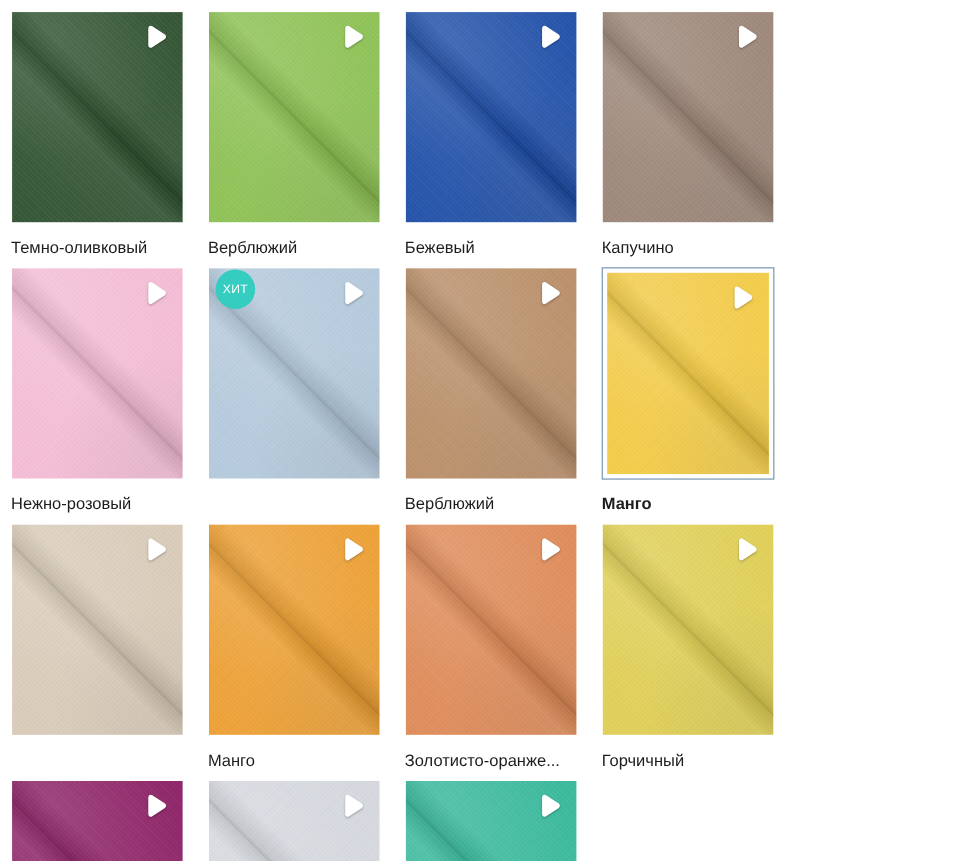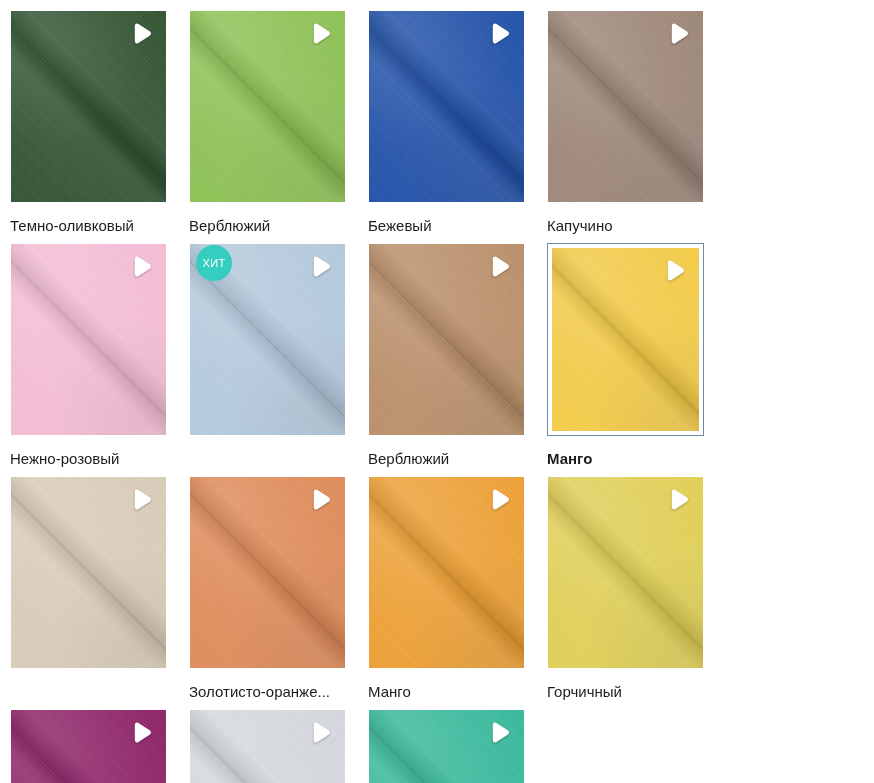--- a/index.html
+++ b/index.html
@@ -285,52 +285,52 @@
       <span class="play-btn">
         <svg viewBox="0 0 26 26" aria-hidden="true">
           <path d="M6.6 3.9c0-1.5 1.1-2.1 2.4-1.3l11.2 7.3c1.3 0.85 1.3 2.25 0 3.1L9 20.3c-1.3 0.85-2.4 0.25-2.4-1.25z" fill="#ffffff" stroke="#ffffff" stroke-width="1.6" stroke-linejoin="round"></path>
         </svg>
       </span>
 
     </div>
   </div>
     <div class="swatch-card">
     <div class="tile-frame">
+      <div class="tile" style="background-color: rgb(237, 159, 50);">
+        <div class="sheen"></div>
+        <div class="fold"></div>
+        <div class="weave"></div>
+      </div>
+      <span class="play-btn">
+        <svg viewBox="0 0 26 26" aria-hidden="true">
+          <path d="M6.6 3.9c0-1.5 1.1-2.1 2.4-1.3l11.2 7.3c1.3 0.85 1.3 2.25 0 3.1L9 20.3c-1.3 0.85-2.4 0.25-2.4-1.25z" fill="#ffffff" stroke="#ffffff" stroke-width="1.6" stroke-linejoin="round"></path>
+        </svg>
+      </span>
+
+    </div>
+    <div class="swatch-label">Манго</div>
+  </div>
+    <div class="swatch-card">
+    <div class="tile-frame">
       <div class="tile" style="background-color: rgb(223, 138, 87);">
         <div class="sheen"></div>
         <div class="fold"></div>
         <div class="weave"></div>
       </div>
       <span class="play-btn">
         <svg viewBox="0 0 26 26" aria-hidden="true">
           <path d="M6.6 3.9c0-1.5 1.1-2.1 2.4-1.3l11.2 7.3c1.3 0.85 1.3 2.25 0 3.1L9 20.3c-1.3 0.85-2.4 0.25-2.4-1.25z" fill="#ffffff" stroke="#ffffff" stroke-width="1.6" stroke-linejoin="round"></path>
         </svg>
       </span>
 
     </div>
     <div class="swatch-label">Золотисто-оранже...</div>
   </div>
     <div class="swatch-card">
     <div class="tile-frame">
-      <div class="tile" style="background-color: rgb(237, 159, 50);">
-        <div class="sheen"></div>
-        <div class="fold"></div>
-        <div class="weave"></div>
-      </div>
-      <span class="play-btn">
-        <svg viewBox="0 0 26 26" aria-hidden="true">
-          <path d="M6.6 3.9c0-1.5 1.1-2.1 2.4-1.3l11.2 7.3c1.3 0.85 1.3 2.25 0 3.1L9 20.3c-1.3 0.85-2.4 0.25-2.4-1.25z" fill="#ffffff" stroke="#ffffff" stroke-width="1.6" stroke-linejoin="round"></path>
-        </svg>
-      </span>
-
-    </div>
-    <div class="swatch-label">Манго</div>
-  </div>
-    <div class="swatch-card">
-    <div class="tile-frame">
       <div class="tile" style="background-color: rgb(224, 207, 84);">
         <div class="sheen"></div>
         <div class="fold"></div>
         <div class="weave"></div>
       </div>
       <span class="play-btn">
         <svg viewBox="0 0 26 26" aria-hidden="true">
           <path d="M6.6 3.9c0-1.5 1.1-2.1 2.4-1.3l11.2 7.3c1.3 0.85 1.3 2.25 0 3.1L9 20.3c-1.3 0.85-2.4 0.25-2.4-1.25z" fill="#ffffff" stroke="#ffffff" stroke-width="1.6" stroke-linejoin="round"></path>
         </svg>
       </span>

